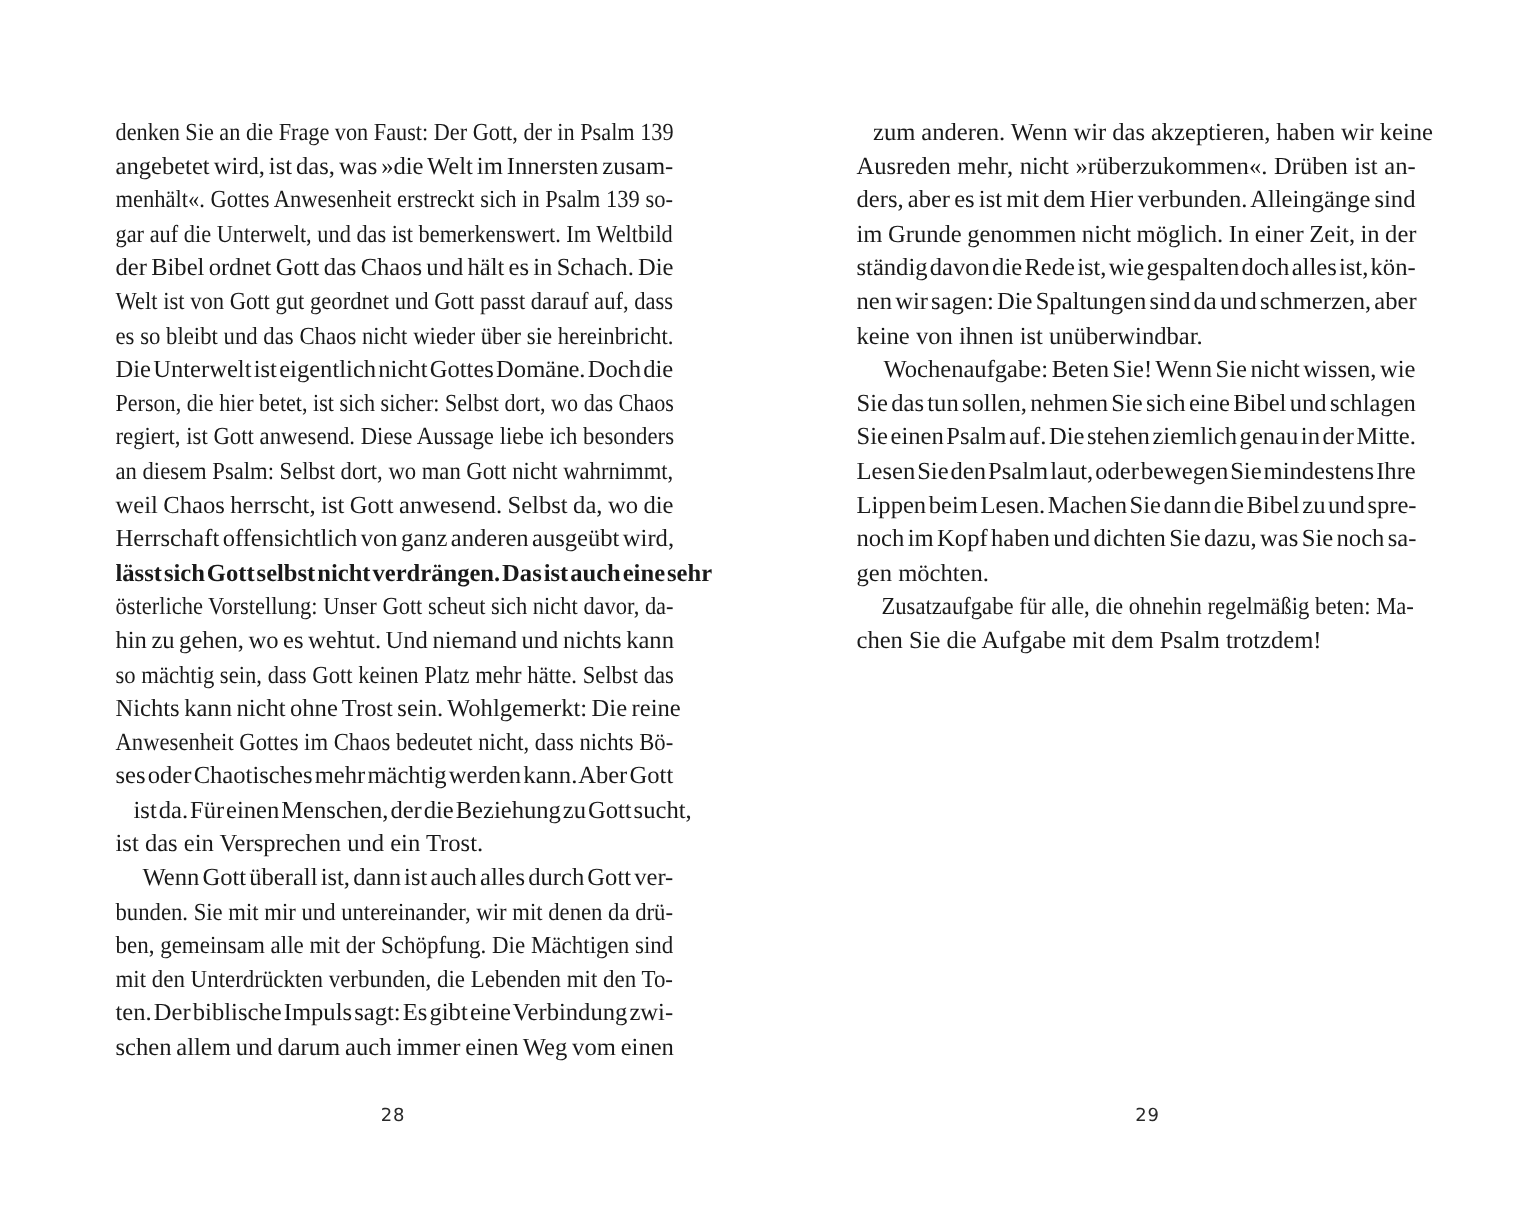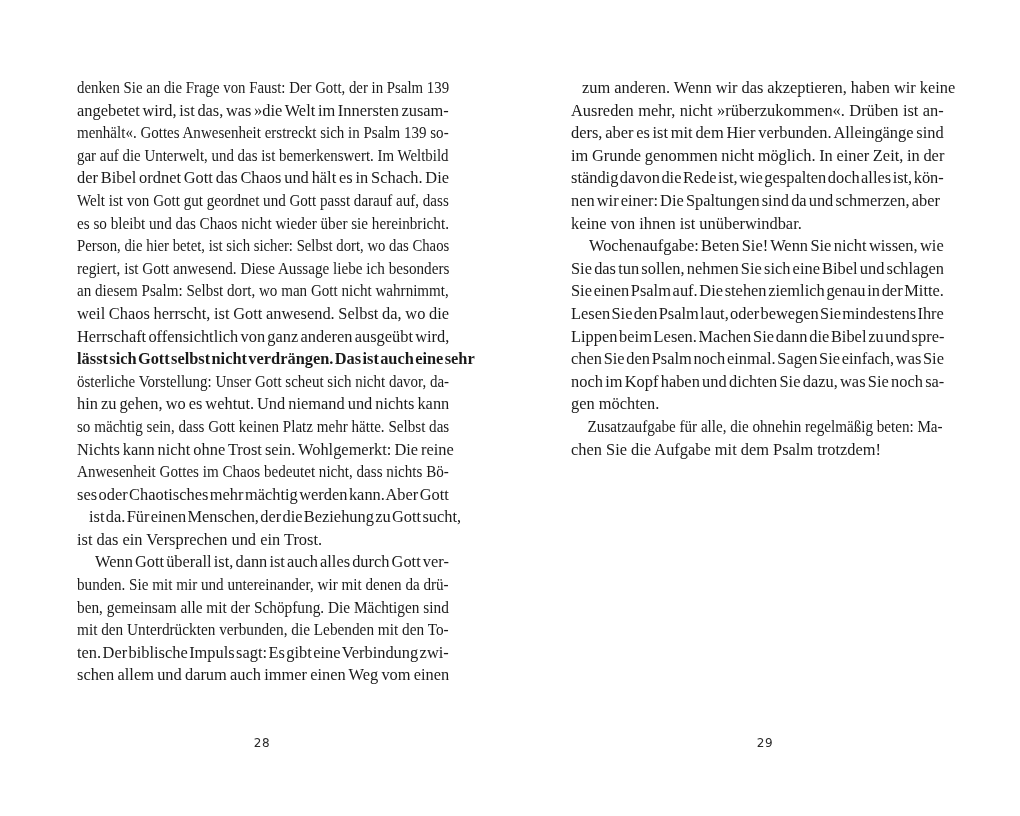--- a/index.html
+++ b/index.html
@@ -67,20 +67,21 @@
 
 <div class="page page-left">
   <div class="text-block" id="left-text">
       <span class="line" style="display: block; width: auto; transform-origin: left center; transform: scaleX(0.905109); text-align-last: left; text-align: left;">denken Sie an die Frage von Faust: Der Gott, der in Psalm 139</span>
       <span class="line" style="display: block; width: auto; word-spacing: -1.44444px; text-align-last: left; text-align: left;">angebetet wird, ist das, was »die Welt im Innersten zusam-</span>
       <span class="line" style="display: block; width: auto; transform-origin: left center; transform: scaleX(0.916256); text-align-last: left; text-align: left;">menhält«. Gottes Anwesenheit erstreckt sich in Psalm 139 so-</span>
       <span class="line" style="display: block; width: auto; transform-origin: left center; transform: scaleX(0.909535); text-align-last: left; text-align: left;">gar auf die Unterwelt, und das ist bemerkenswert. Im Weltbild</span>
       <span class="line" style="display: block; width: auto; word-spacing: -1.27273px; text-align-last: left; text-align: left;">der Bibel ordnet Gott das Chaos und hält es in Schach. Die</span>
       <span class="line" style="display: block; width: auto; transform-origin: left center; transform: scaleX(0.918519); text-align-last: left; text-align: left;">Welt ist von Gott gut geordnet und Gott passt darauf auf, dass</span>
       <span class="line" style="display: block; width: auto; transform-origin: left center; transform: scaleX(0.925373); text-align-last: left; text-align: left;">es so bleibt und das Chaos nicht wieder über sie hereinbricht.</span>
+      <span class="line" style="display: block; width: auto; word-spacing: -2.625px; text-align-last: left; text-align: left;">Die Unterwelt ist eigentlich nicht Gottes Domäne. Doch die</span>
       <span class="line" style="display: block; width: auto; transform-origin: left center; transform: scaleX(0.898551); text-align-last: left; text-align: left;">Person, die hier betet, ist sich sicher: Selbst dort, wo das Chaos</span>
       <span class="line" style="display: block; width: auto; transform-origin: left center; transform: scaleX(0.925373); text-align-last: left; text-align: left;">regiert, ist Gott anwesend. Diese Aussage liebe ich besonders</span>
       <span class="line" style="display: block; width: auto; transform-origin: left center; transform: scaleX(0.920792); text-align-last: left; text-align: left;">an diesem Psalm: Selbst dort, wo man Gott nicht wahrnimmt,</span>
       <span class="line" style="display: block; width: auto; word-spacing: -0.444444px; text-align-last: left; text-align: left;">weil Chaos herrscht, ist Gott anwesend. Selbst da, wo die</span>
       <span class="line" style="display: block; width: auto; word-spacing: -1.83333px; text-align-last: left; text-align: left;">Herrschaft offensichtlich von ganz anderen ausgeübt wird,</span>
       <span class="line" style="display: block; width: auto; word-spacing: -2.8px; text-align-last: left; text-align: right; font-weight: bold;">lässt sich Gott selbst nicht verdrängen. Das ist auch eine sehr</span>
       <span class="line" style="display: block; width: auto; transform-origin: left center; transform: scaleX(0.914005); text-align-last: left; text-align: left;">österliche Vorstellung: Unser Gott scheut sich nicht davor, da-</span>
       <span class="line" style="display: block; width: auto; word-spacing: -1.1px; text-align-last: left; text-align: left;">hin zu gehen, wo es wehtut. Und niemand und nichts kann</span>
       <span class="line" style="display: block; width: auto; transform-origin: left center; transform: scaleX(0.920792); text-align-last: left; text-align: left;">so mächtig sein, dass Gott keinen Platz mehr hätte. Selbst das</span>
       <span class="line" style="display: block; width: auto; word-spacing: -1.125px; text-align-last: left; text-align: left;">Nichts kann nicht ohne Trost sein. Wohlgemerkt: Die reine</span>
@@ -98,27 +99,26 @@
   <div class="page-number">28</div>
 </div>
 
 <div class="page page-right">
   <div class="text-block" id="right-text">
       <span class="line" style="display: block; width: auto; word-spacing: -0.125px; text-align-last: left; text-align: left; margin-left: 11px;">zum anderen. Wenn wir das akzeptieren, haben wir keine</span>
       <span class="line" style="display: block; width: auto; word-spacing: 0.333333px; text-align-last: left; text-align: left;">Ausreden mehr, nicht »rüberzukommen«. Drüben ist an-</span>
       <span class="line" style="display: block; width: auto; word-spacing: -1.33333px; text-align-last: left; text-align: right;">ders, aber es ist mit dem Hier verbunden. Alleingänge sind</span>
       <span class="line" style="display: block; width: auto; word-spacing: -0.444444px; text-align-last: left; text-align: left;">im Grunde genommen nicht möglich. In einer Zeit, in der</span>
       <span class="line" style="display: block; width: auto; word-spacing: -2.6px; text-align-last: left; text-align: left;">ständig davon die Rede ist, wie gespalten doch alles ist, kön-</span>
-      <span class="line" style="display: block; width: auto; word-spacing: -2px; text-align-last: left; text-align: left;">nen wir einer: Die Spaltungen sind da und schmerzen, aber</span>
+      <span class="line" style="display: block; width: auto; word-spacing: -2px; text-align-last: left; text-align: left;">nen wir sagen: Die Spaltungen sind da und schmerzen, aber</span>
       <span class="line last">keine von ihnen ist unüberwindbar.</span>
       <span class="line indent" style="display: block; width: auto; word-spacing: -1.71429px; text-align-last: left; text-align: left;">Wochenaufgabe: Beten Sie! Wenn Sie nicht wissen, wie</span>
       <span class="line" style="display: block; width: auto; word-spacing: -1.9px; text-align-last: left; text-align: right;">Sie das tun sollen, nehmen Sie sich eine Bibel und schlagen</span>
       <span class="line" style="display: block; width: auto; word-spacing: -2.4px; text-align-last: left; text-align: left;">Sie einen Psalm auf. Die stehen ziemlich genau in der Mitte.</span>
       <span class="line" style="display: block; width: auto; word-spacing: -2.77778px; text-align-last: left; text-align: left;">Lesen Sie den Psalm laut, oder bewegen Sie mindestens Ihre</span>
       <span class="line" style="display: block; width: auto; word-spacing: -2.4px; text-align-last: left; text-align: left;">Lippen beim Lesen. Machen Sie dann die Bibel zu und spre-</span>
-      <span class="line" style="display: block; width: auto; word-spacing: -2.4px; text-align-last: left; text-align: left;">chen Sie den Psalm noch einmal. Sagen Sie einfach, was Sie</span>
       <span class="line" style="display: block; width: auto; word-spacing: -1.81818px; text-align-last: left; text-align: left;">noch im Kopf haben und dichten Sie dazu, was Sie noch sa-</span>
       <span class="line last">gen möchten.</span>
       <span class="line indent" style="display: block; width: auto; transform-origin: left center; transform: scaleX(0.922078); text-align-last: left; text-align: left;">Zusatzaufgabe für alle, die ohnehin regelmäßig beten: Ma-</span>
       <span class="line last">chen Sie die Aufgabe mit dem Psalm trotzdem!</span>
     </div>
   <div class="page-number">29</div>
 </div>
 
 </body></html>

